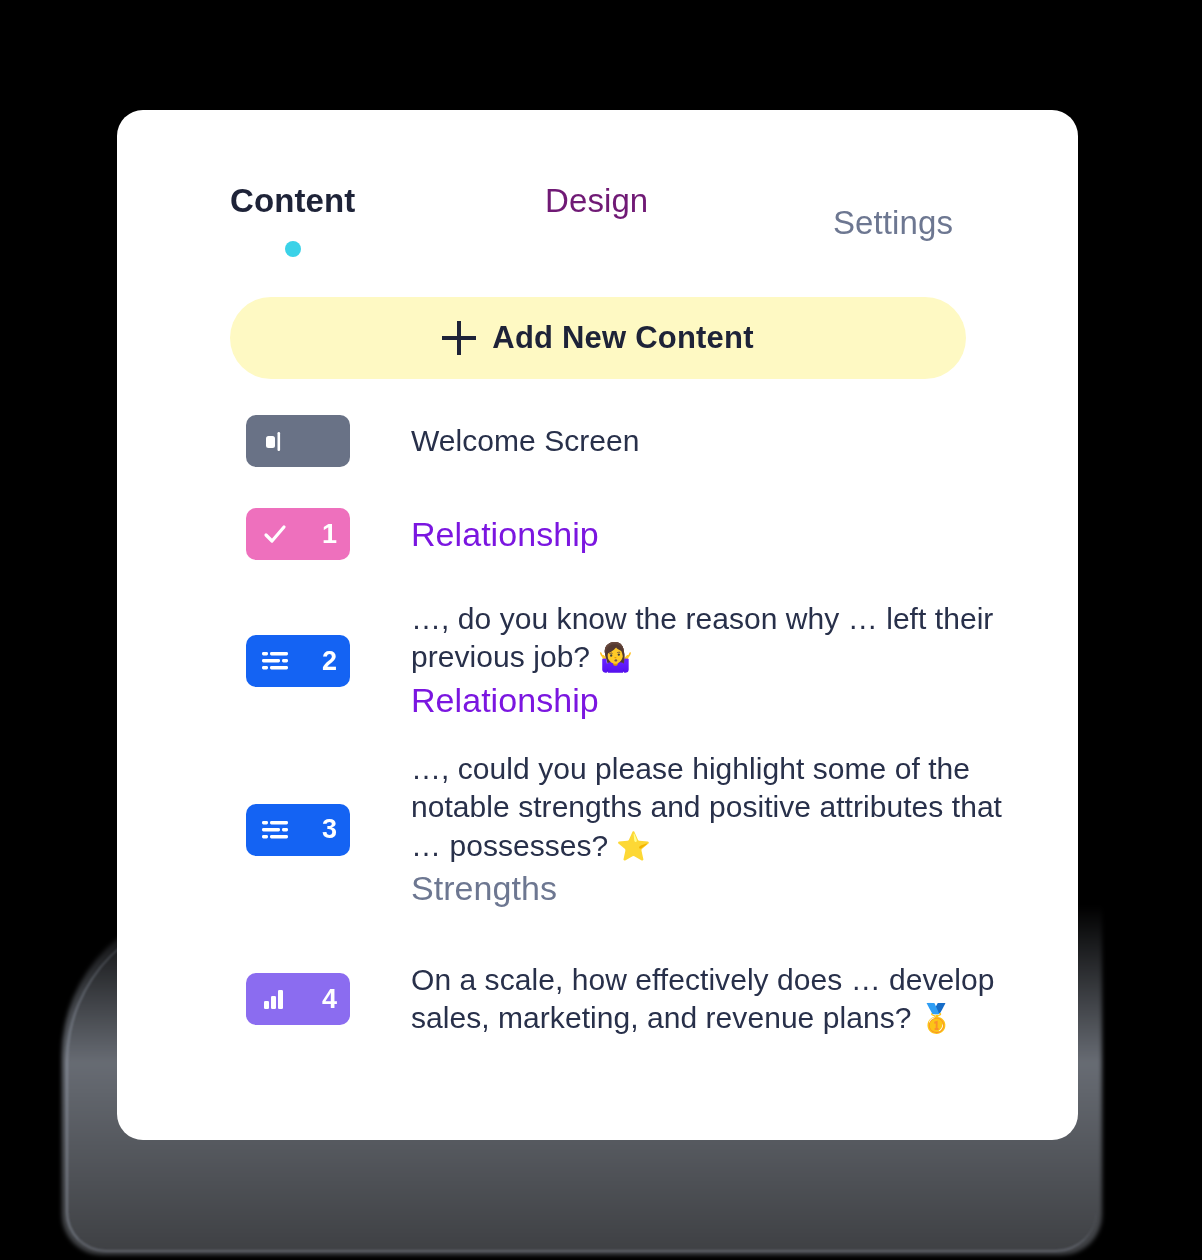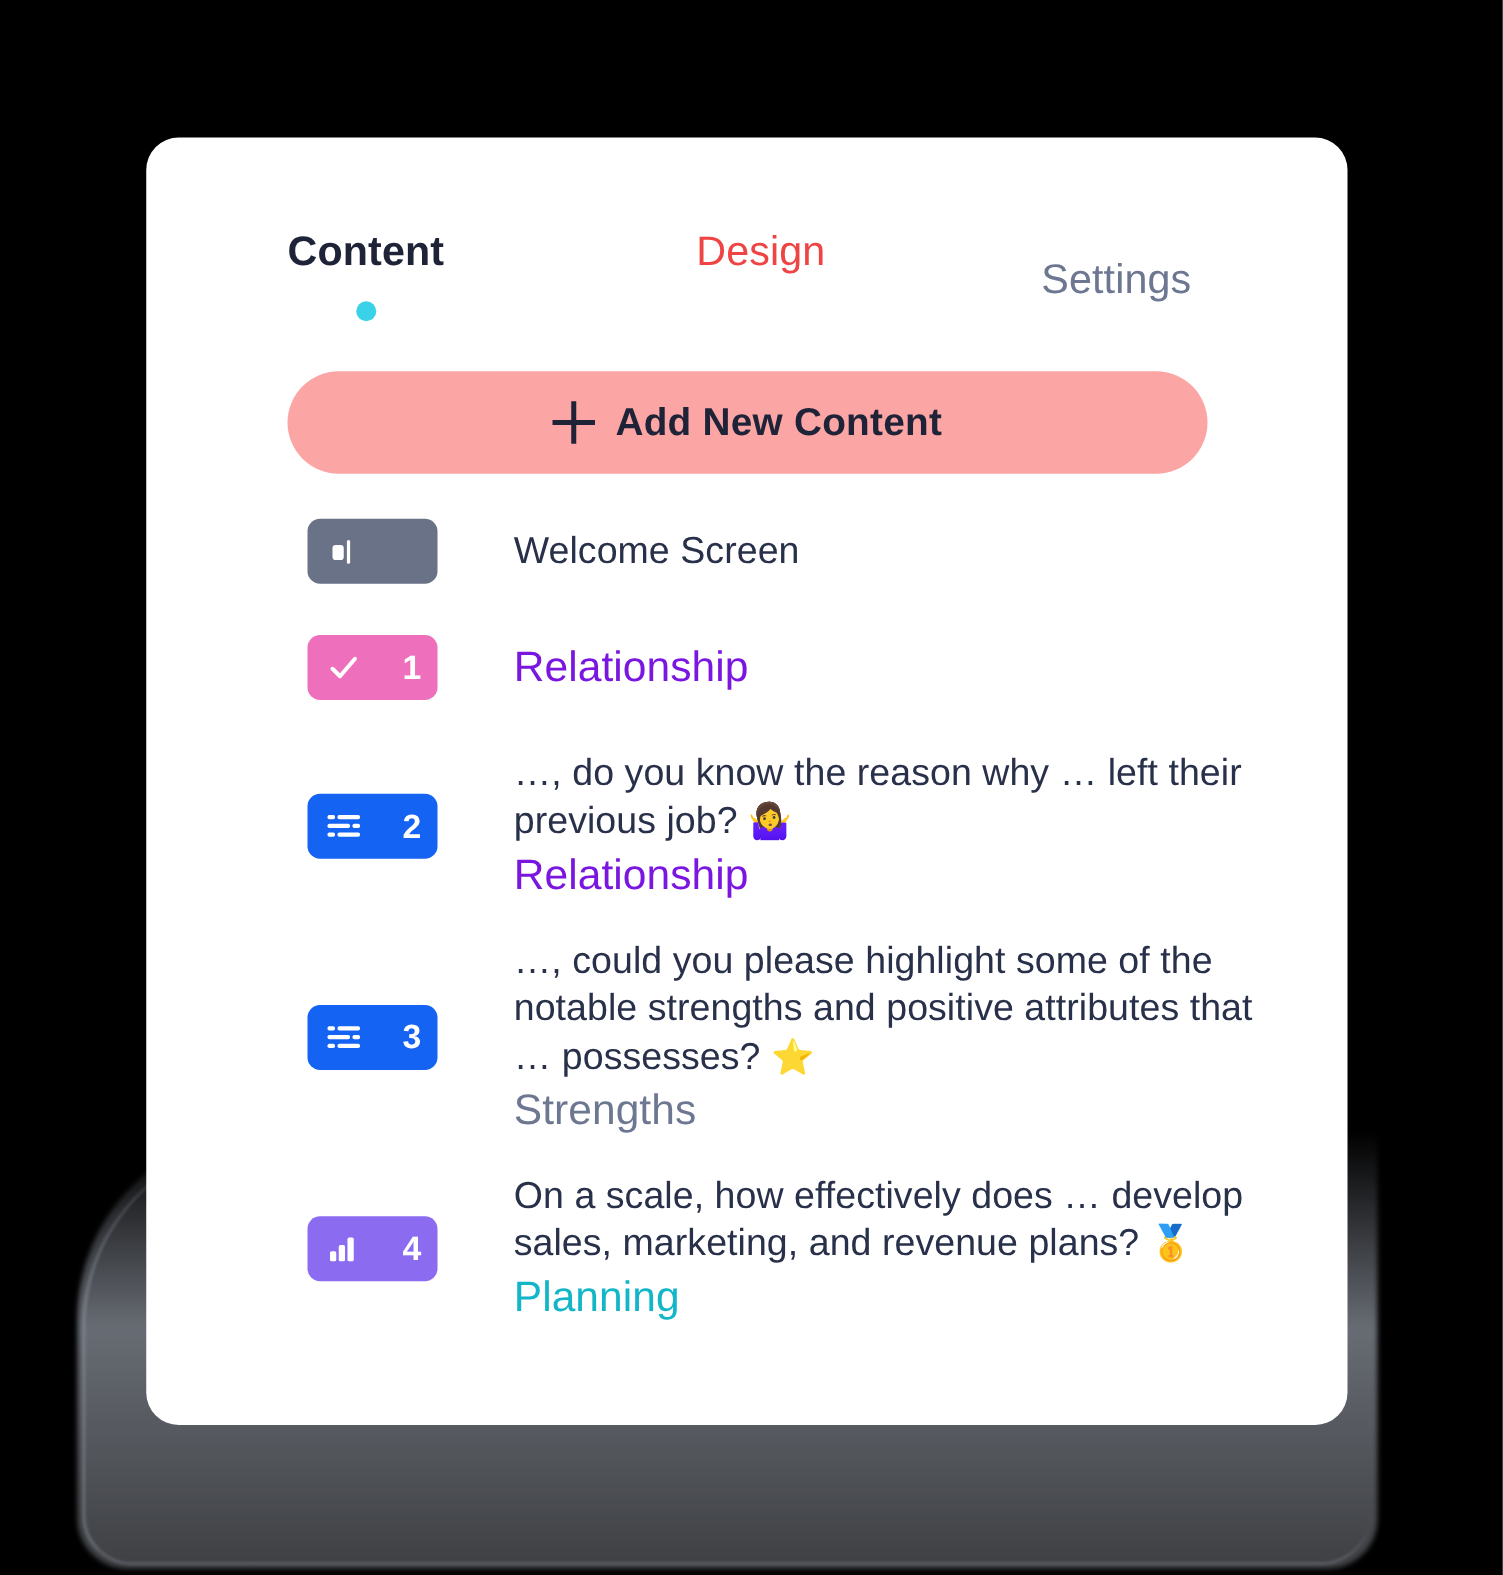--- a/index.html
+++ b/index.html
@@ -71,22 +71,22 @@
     border: none;
     padding: 0;
     font-family: "Liberation Sans", sans-serif;
   }
   .tab.active {
     left: 113px;
     color: #1e2338;
     font-weight: 700;
   }
   .tab.t2 {
-    left: 440px;
-    color: #ef4444;
+    left: 428px;
+    color: #701a75;
     font-weight: 400;
   }
   .tab.t3 {
     left: 716px;
     color: #6d7791;
     font-weight: 400;
     margin-top: 22px;
   }
   .tab-dot {
     position: absolute;
@@ -98,21 +98,21 @@
     background: #3ad2e8;
   }
 
   
   .add-btn {
     position: absolute;
     left: 113px;
     top: 187px;
     width: 736px;
     height: 82px;
-    background: #fca5a5;
+    background: #fef9c3;
     border: none;
     border-radius: 41px;
     display: flex;
     align-items: center;
     justify-content: center;
     gap: 16px;
     cursor: pointer;
     font-family: "Liberation Sans", sans-serif;
   }
   .plus-icon {
@@ -309,20 +309,19 @@
               <svg width="24" height="22" viewBox="0 0 24 22">
                 <rect x="1" y="13" width="5" height="8" rx="1.3" fill="#ffffff"></rect>
                 <rect x="8" y="8" width="5" height="13" rx="1.3" fill="#ffffff"></rect>
                 <rect x="15" y="2" width="5" height="19" rx="1.3" fill="#ffffff"></rect>
               </svg>
             </span>
             <span class="badge-num">4</span>
           </span>
           <div class="texts">
             <span class="q-title"><span>On a scale, how effectively does … develop sales, marketing, and revenue plans?</span> <span class="emoji">🥇</span></span>
-            <span class="q-cat" style="color:#13b5c8;">Planning</span>
           </div>
         </div>
       </div>
 
     </div>
   </div>
 </div>
 
 </body></html>

